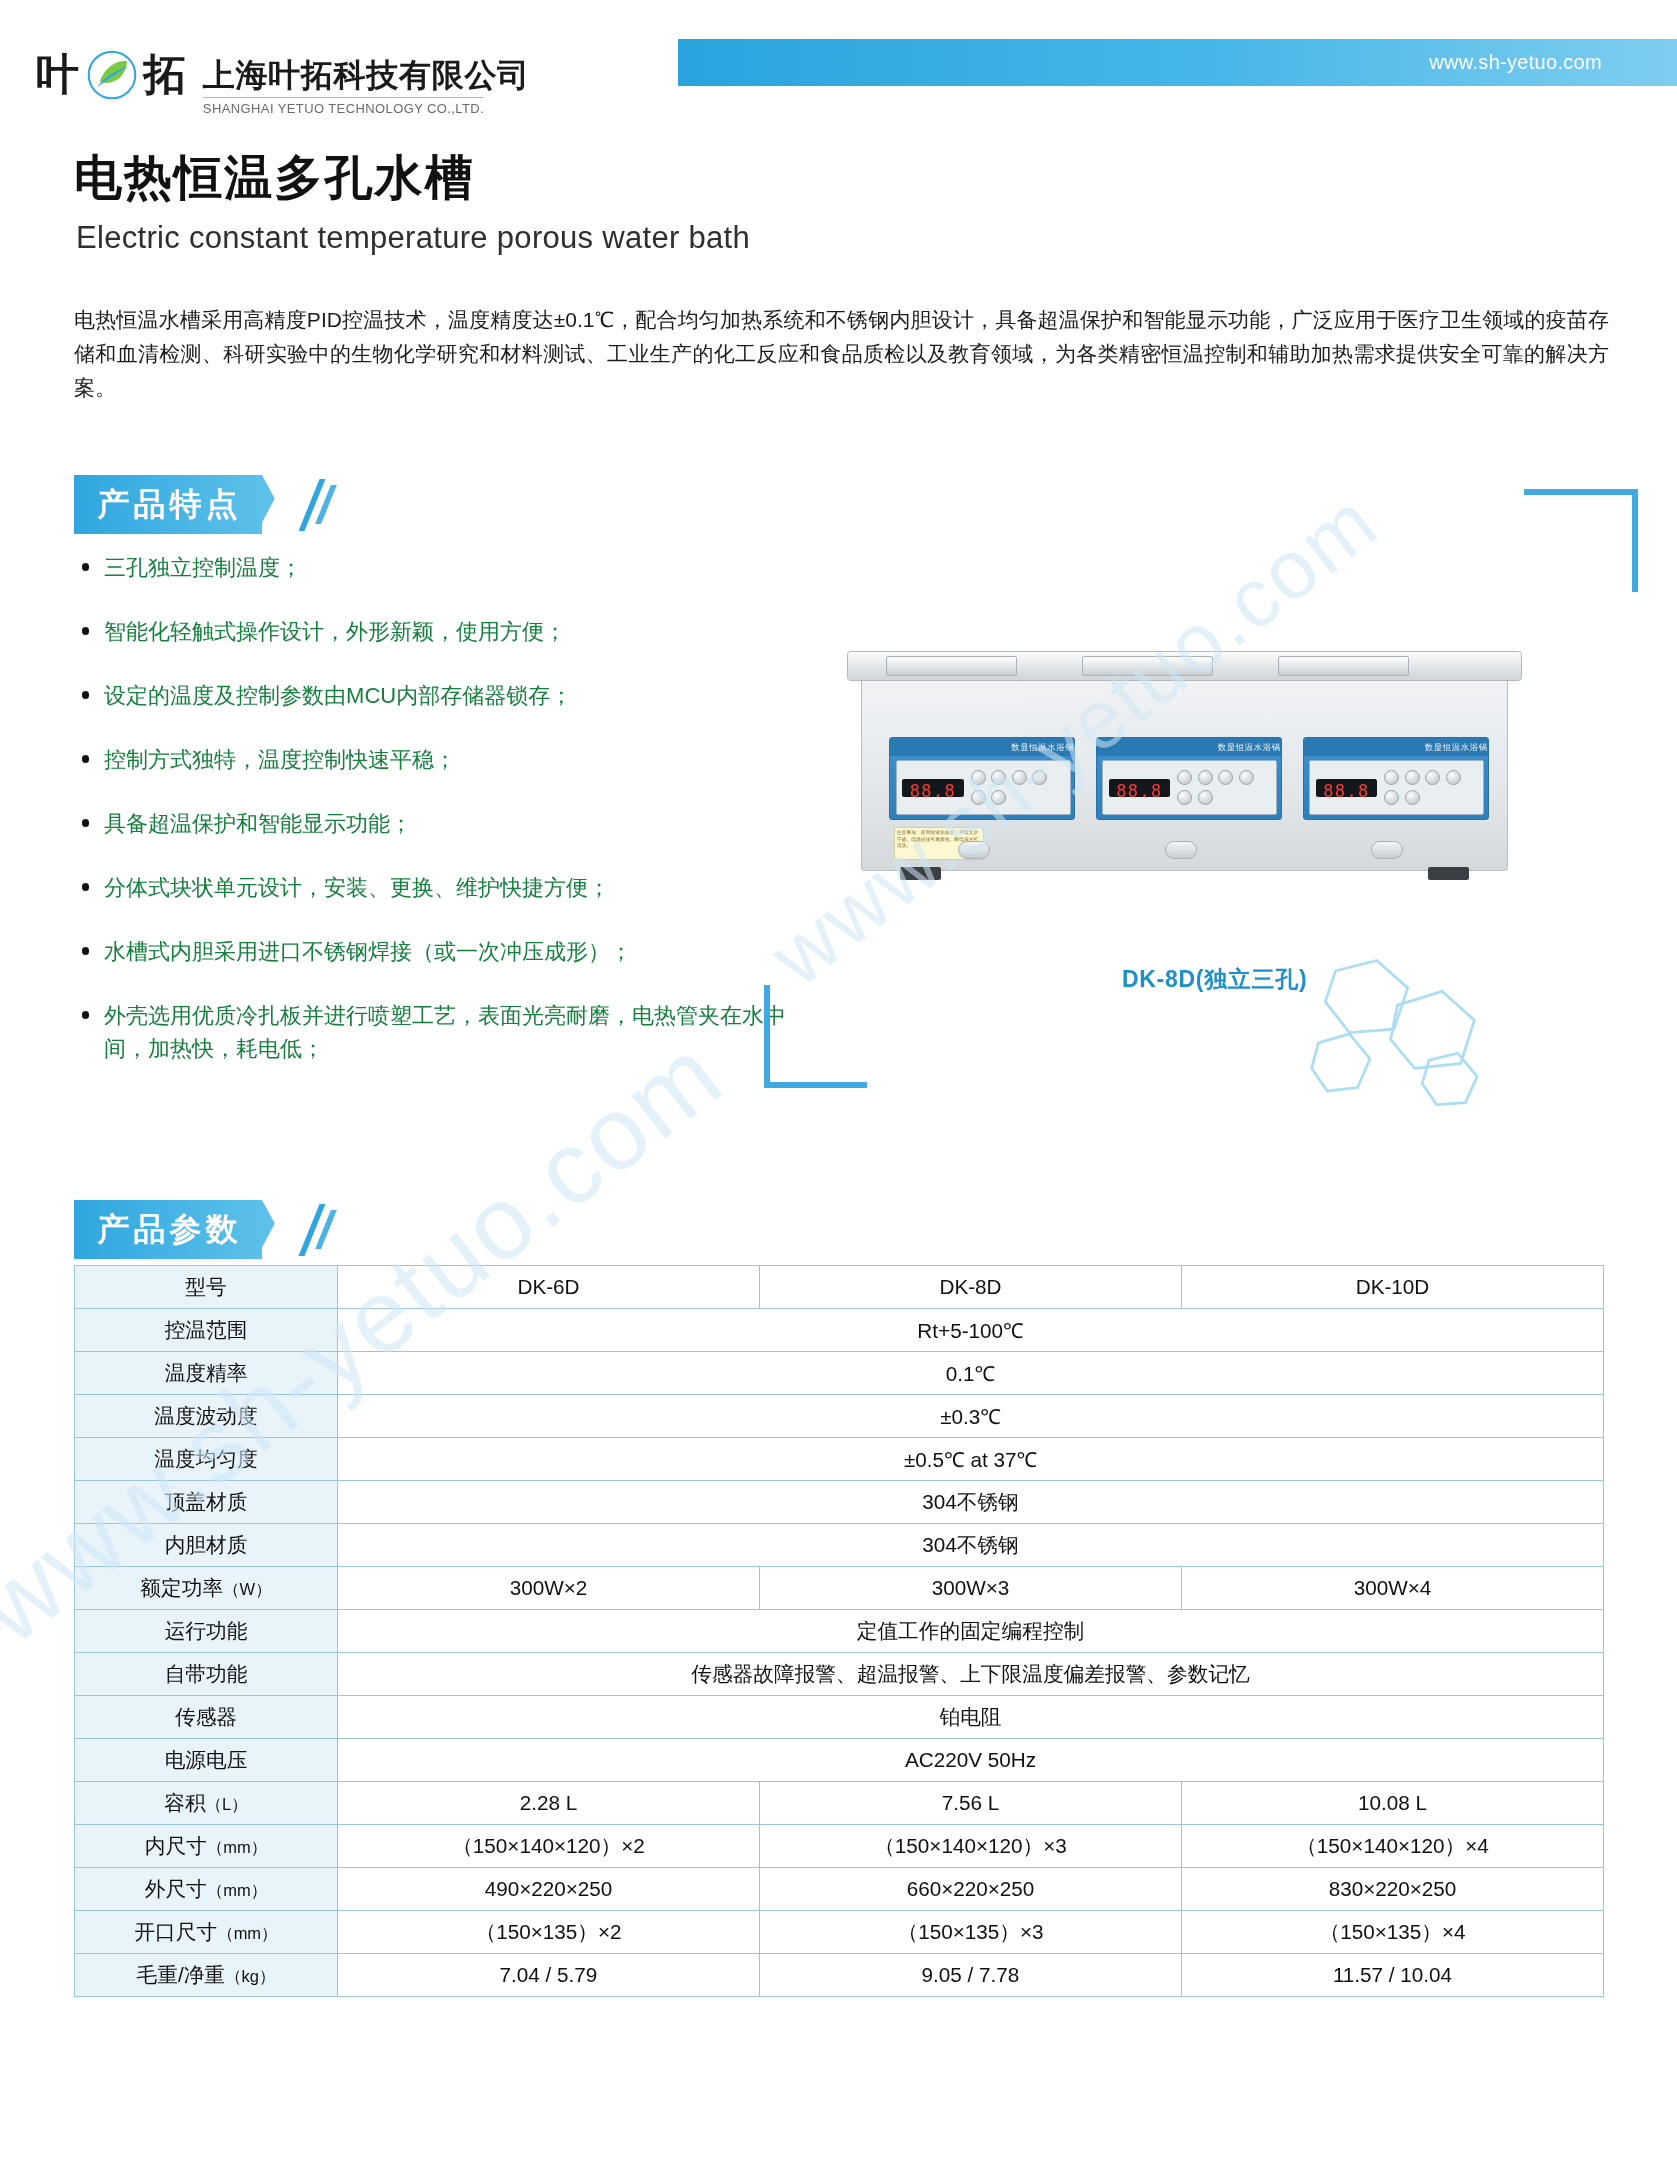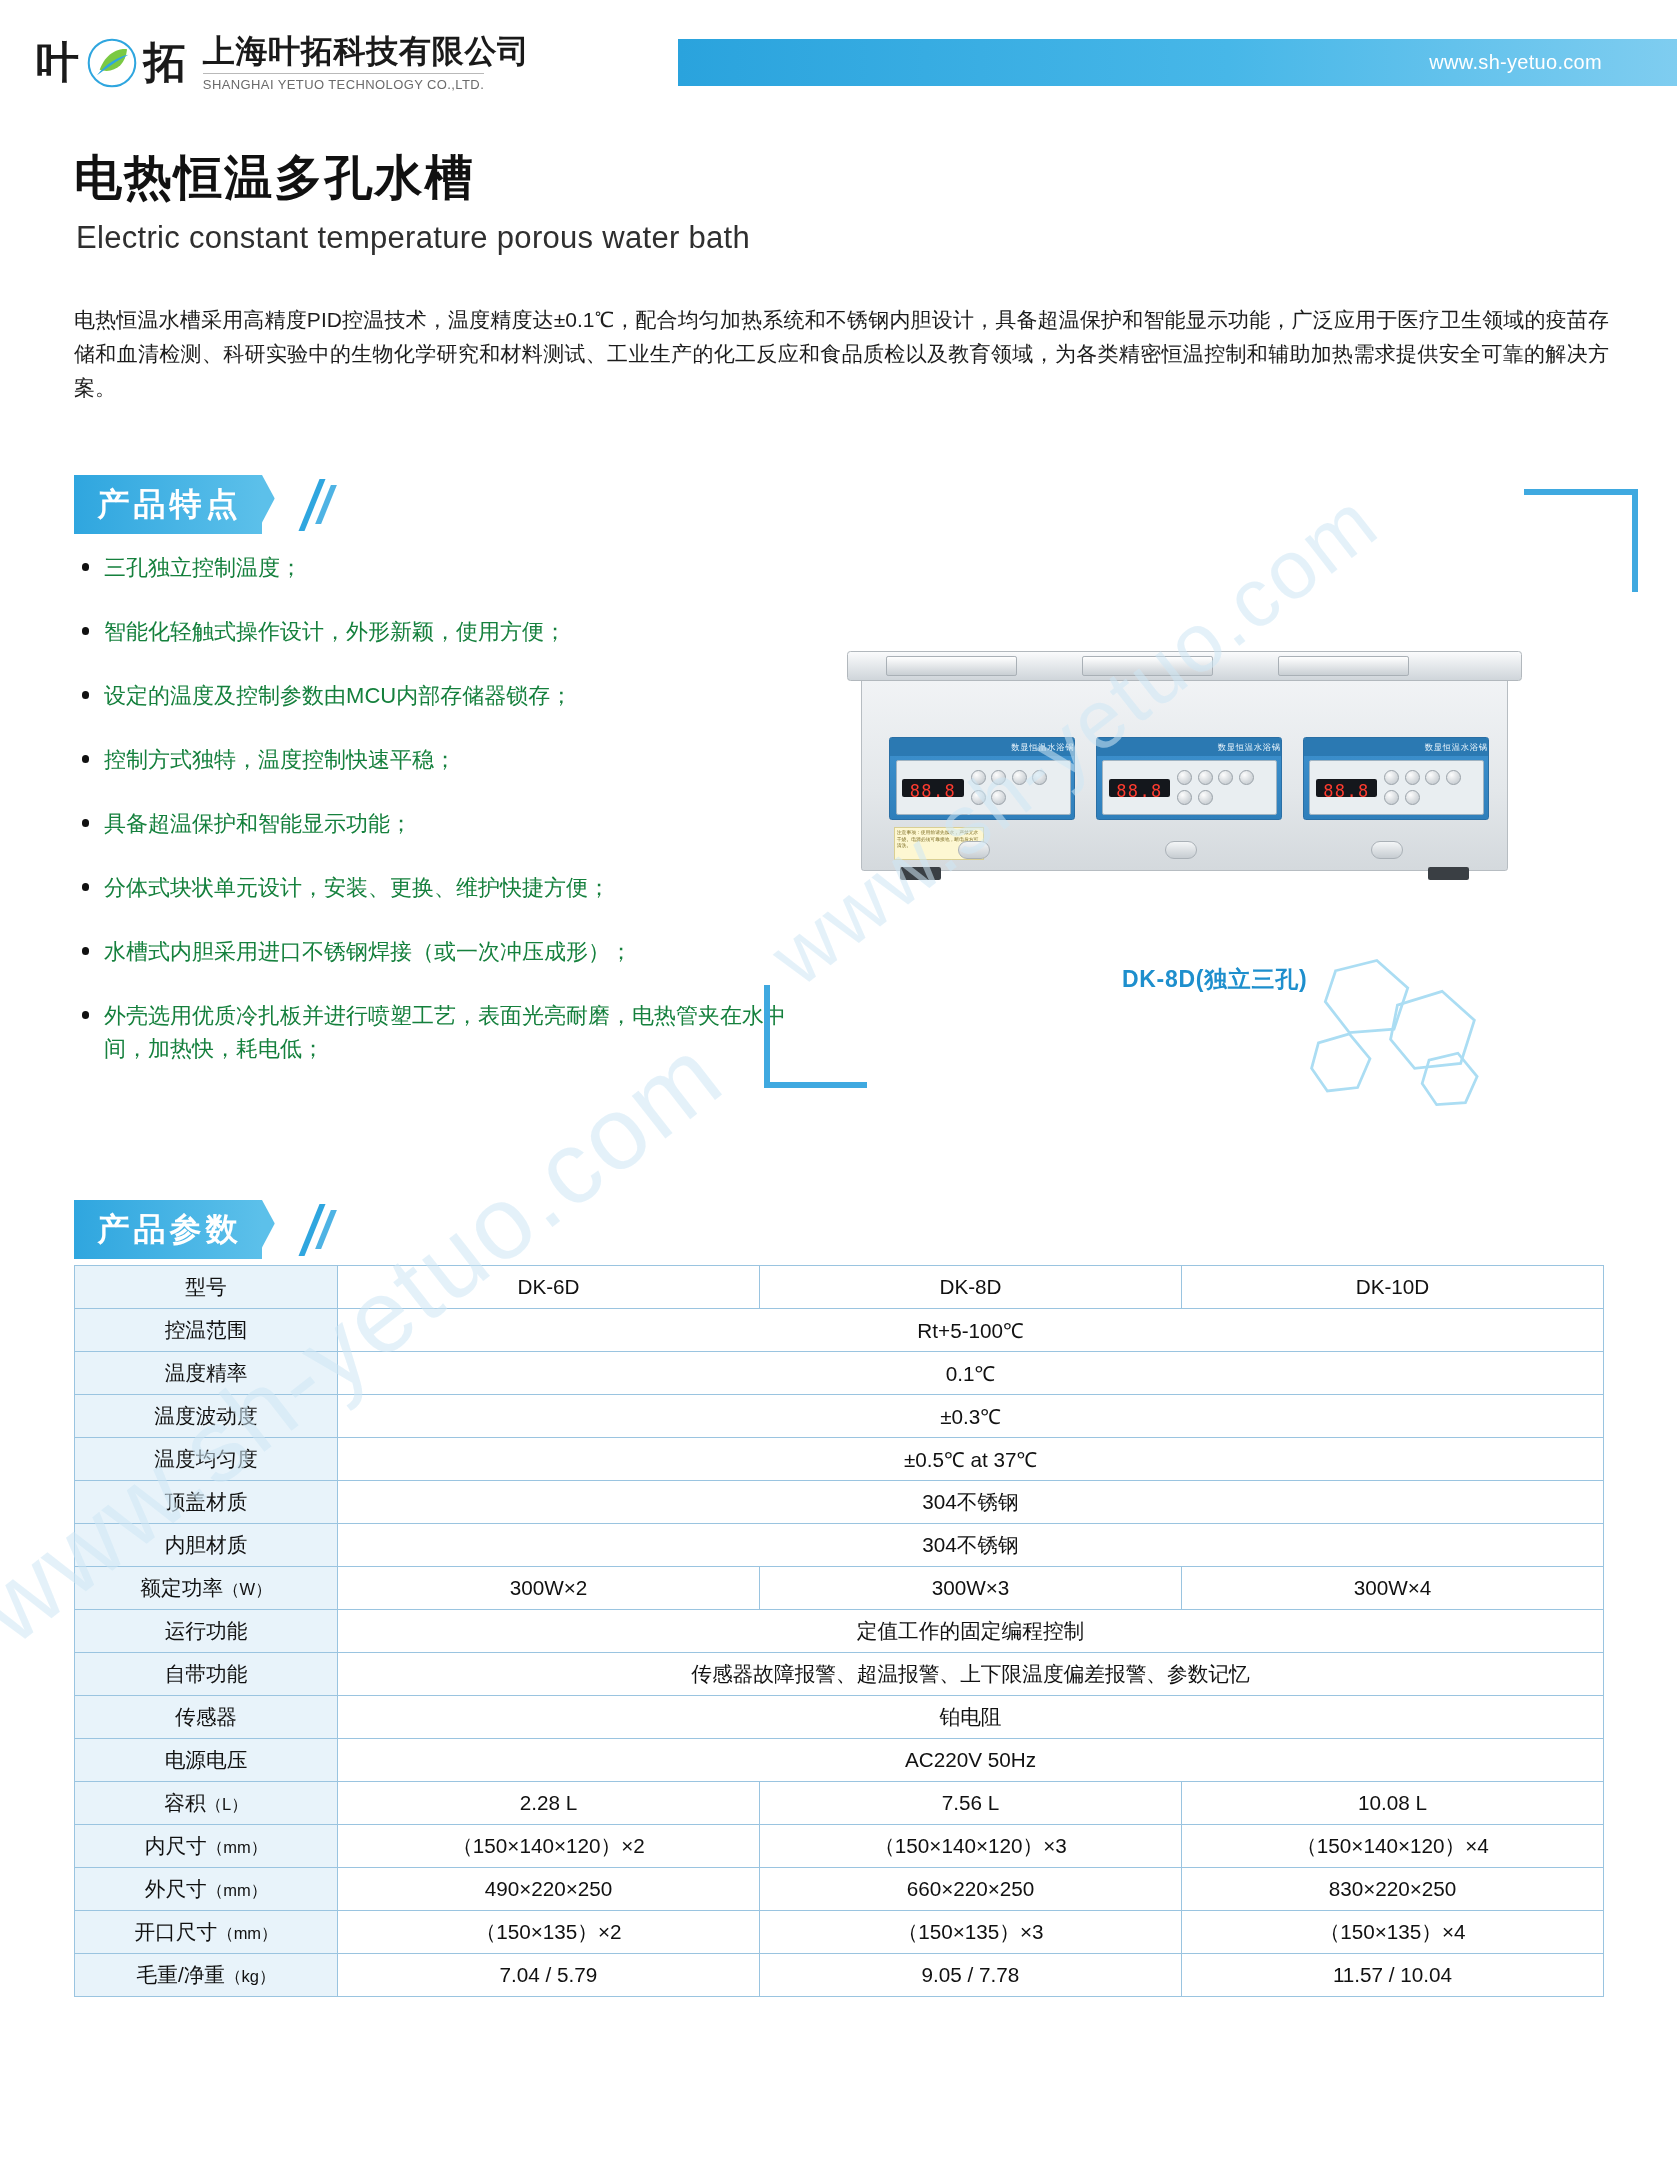--- a/index.html
+++ b/index.html
@@ -64,20 +64,21 @@
   .logo-text {
     margin-left: 15px;
     padding-top: 1.4px;
   }
   .logo-cn {
     font-size: 32px;
     font-weight: 700;
     color: #1a1a1a;
     letter-spacing: 0.7px;
     line-height: 1.1;
+    margin-top: 24px;
   }
   .logo-en {
     font-size: 13px;
     color: #6b6b6b;
     letter-spacing: 0.4px;
     margin-top: 3.4px;
     border-top: 0.7px solid #b9b9b9;
     padding-top: 3.4px;
     display: inline-block;
   }

